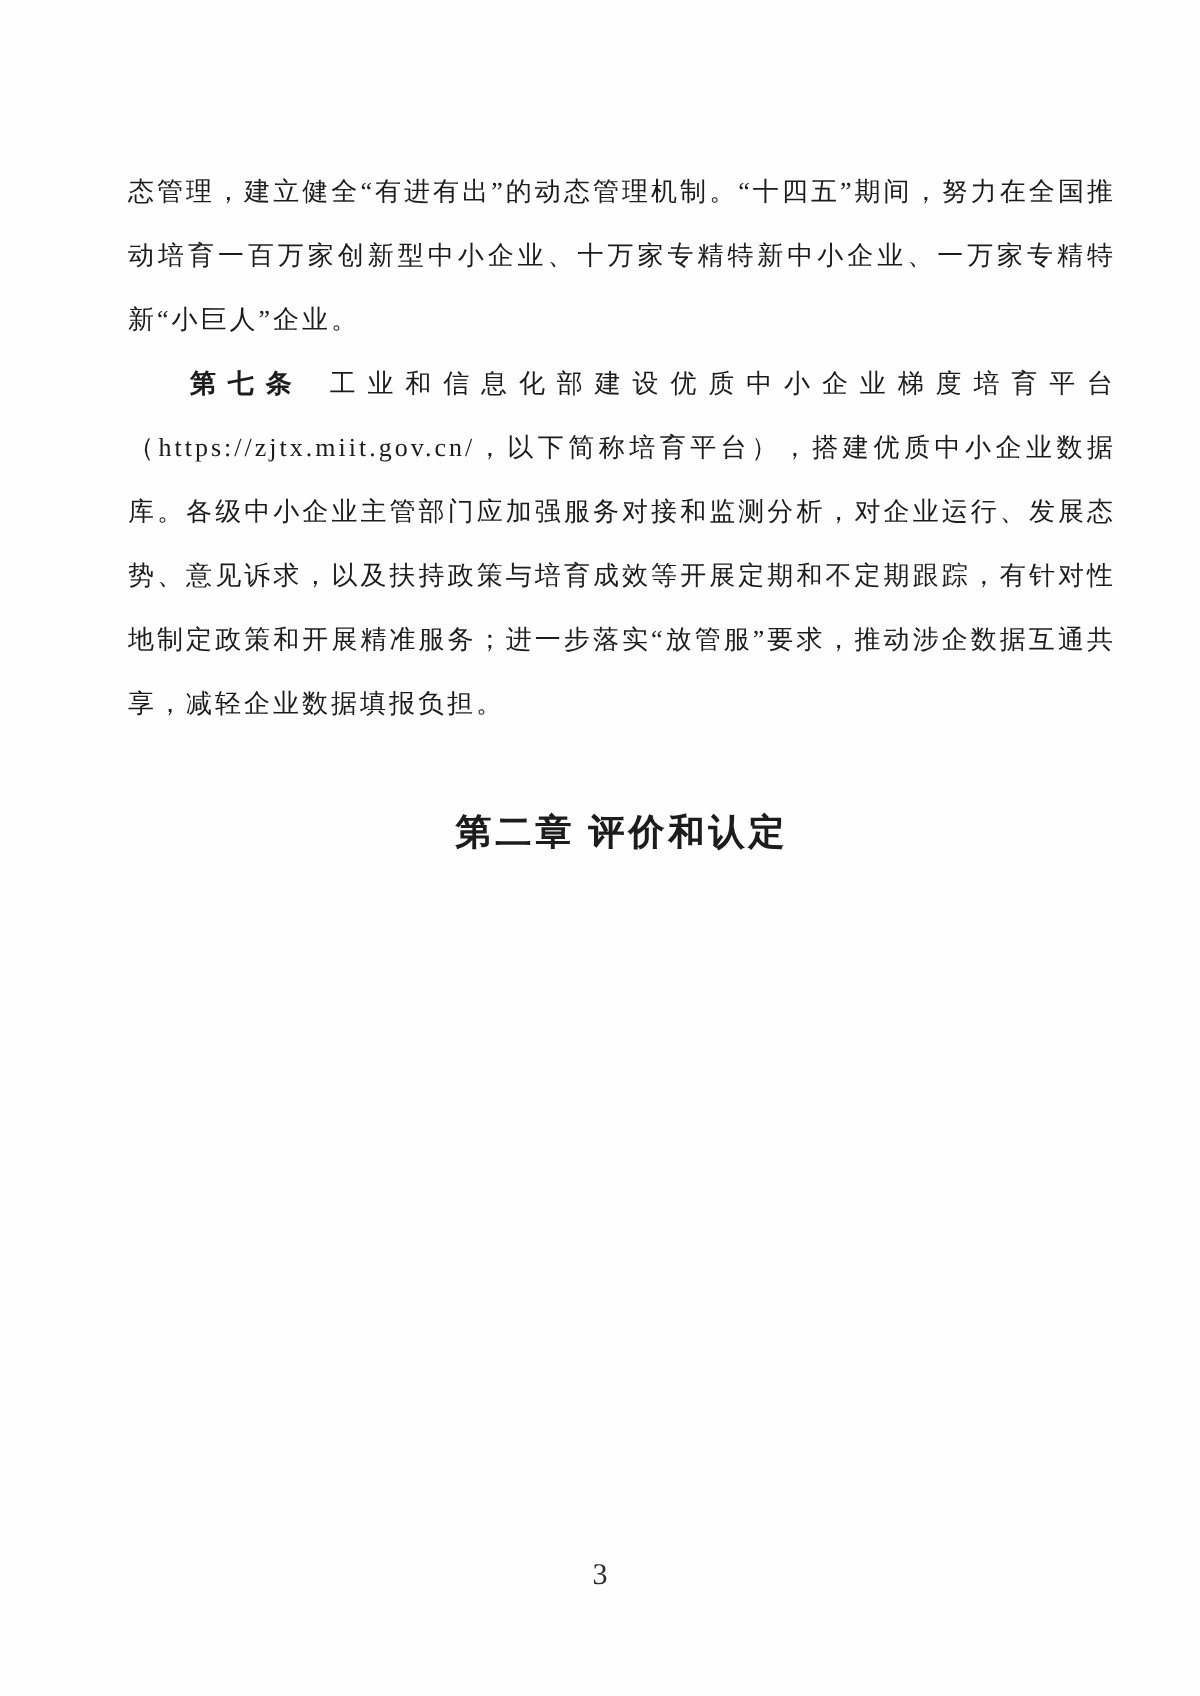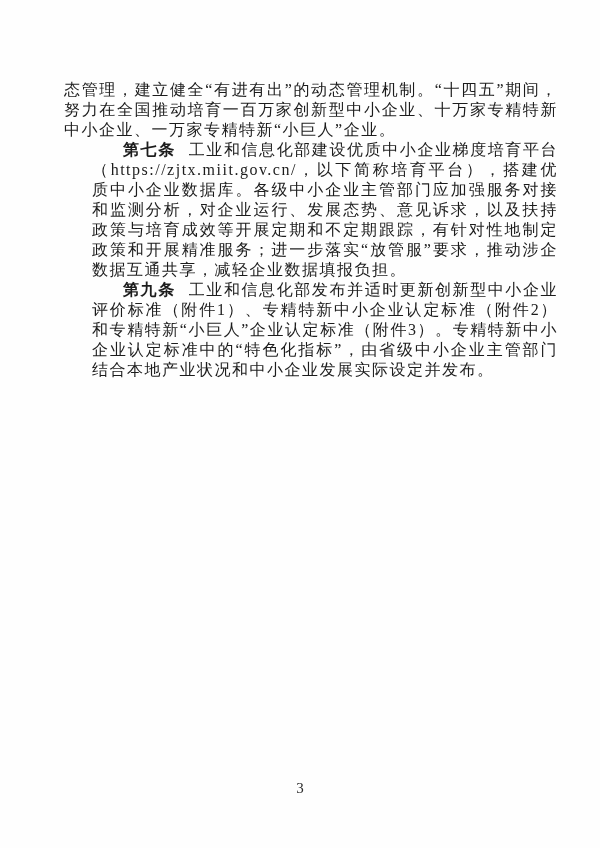--- a/index.html
+++ b/index.html
@@ -22,28 +22,27 @@
     box-sizing: border-box;
   }
   .content {
     position: absolute;
     left: 64px;
     top: 80px;
     width: 494px;
   }
   .para {
     margin: 0;
-    font-size: 16px;
-    line-height: 20px;
+    font-size: 13px;
+    line-height: 32px;
     text-align: justify;
     letter-spacing: 1.5px;
   }
   .para.indent {
     text-indent: 31px;
-    margin-left: 28px;
   }
   .lead {
     font-weight: bold;
     margin-right: 13px;
   }
   .chapter {
     margin: 32px 0 30px 0;
     font-size: 18px;
     line-height: 32px;
     font-weight: bold;
@@ -64,20 +63,20 @@
 </head>
 <body>
 
 <div class="page">
   <div class="content">
 
     <p class="para"><span>态管理，建立健全“有进有出”的动态管理机制。“十四五”期间，努力在全国推动培育一百万家创新型中小企业、十万家专精特新中小企业、一万家专精特新“小巨人”企业。</span></p>
 
     <p class="para indent"><span class="lead">第七条</span><span>工业和信息化部建设优质中小企业梯度培育平台（https://zjtx.miit.gov.cn/，以下简称培育平台），搭建优质中小企业数据库。各级中小企业主管部门应加强服务对接和监测分析，对企业运行、发展态势、意见诉求，以及扶持政策与培育成效等开展定期和不定期跟踪，有针对性地制定政策和开展精准服务；进一步落实“放管服”要求，推动涉企数据互通共享，减轻企业数据填报负担。</span></p>
 
+    <h2 class="chapter">第二章 评价和认定</h2>
 
 
-    <p class="para indent"><span class="lead">第九条</span><span>工业和信息化部发布并适时更新创新型中小企业评价标准（附件1）、专精特新中小企业认定标准（附件2）和专精特新“小巨人”企业认定标准（附件3）。专精特新中小企业认定标准中的“特色化指标”，由省级中小企业主管部门结合本地产业状况和中小企业发展实际设定并发布。</span></p>
 
   </div>
 
   <div class="page-number">3</div>
 </div>
 
 </body></html>

